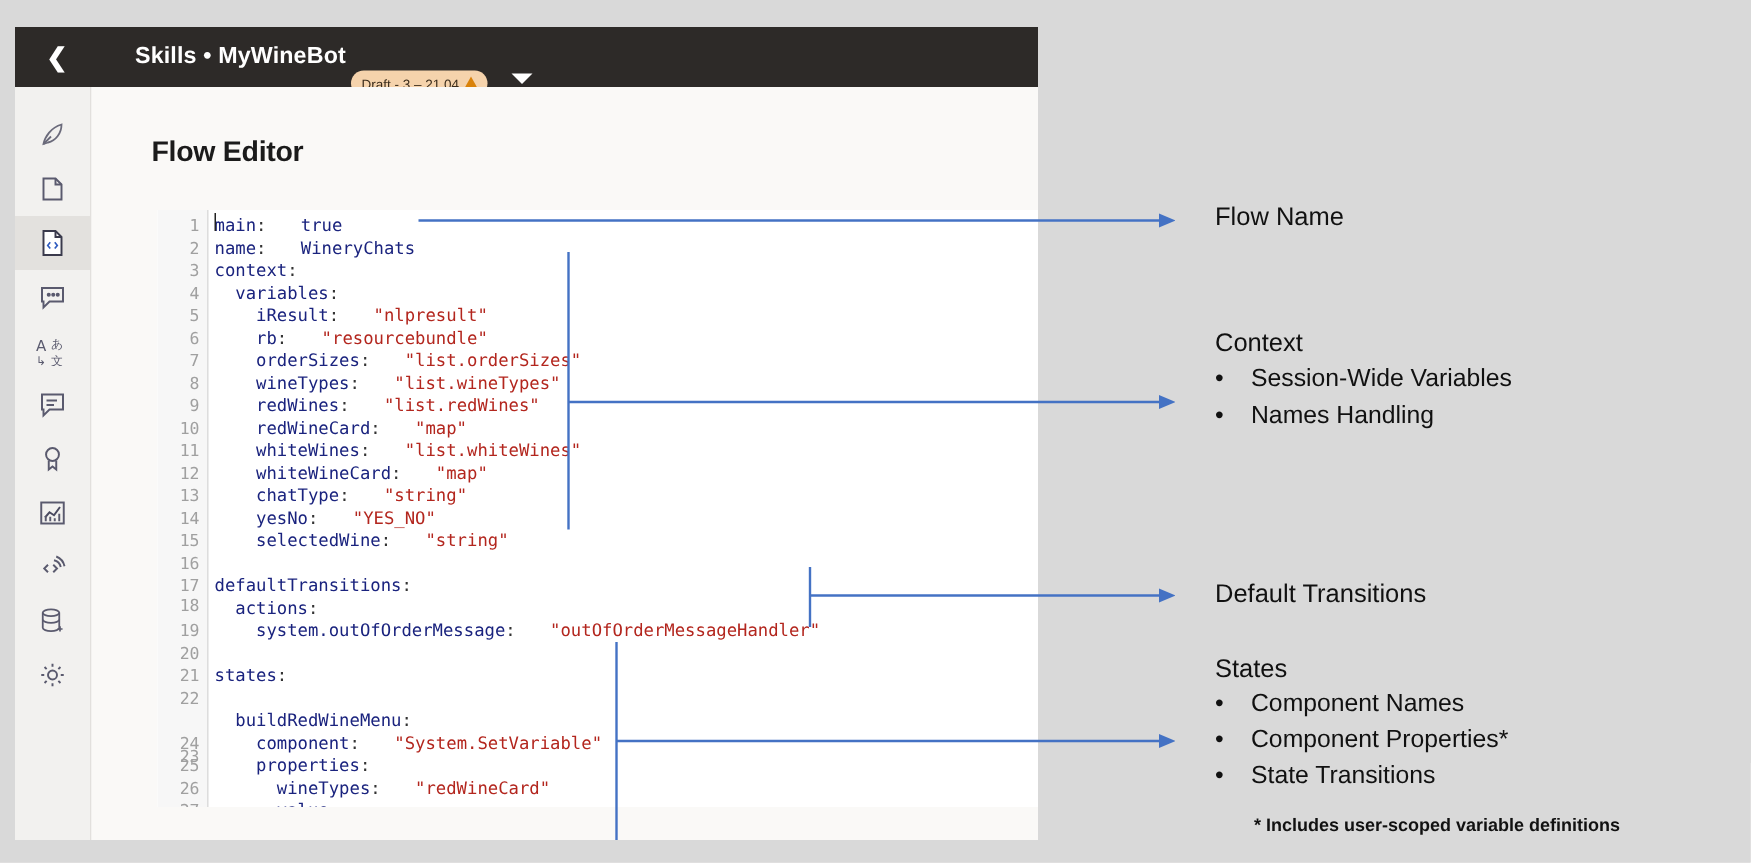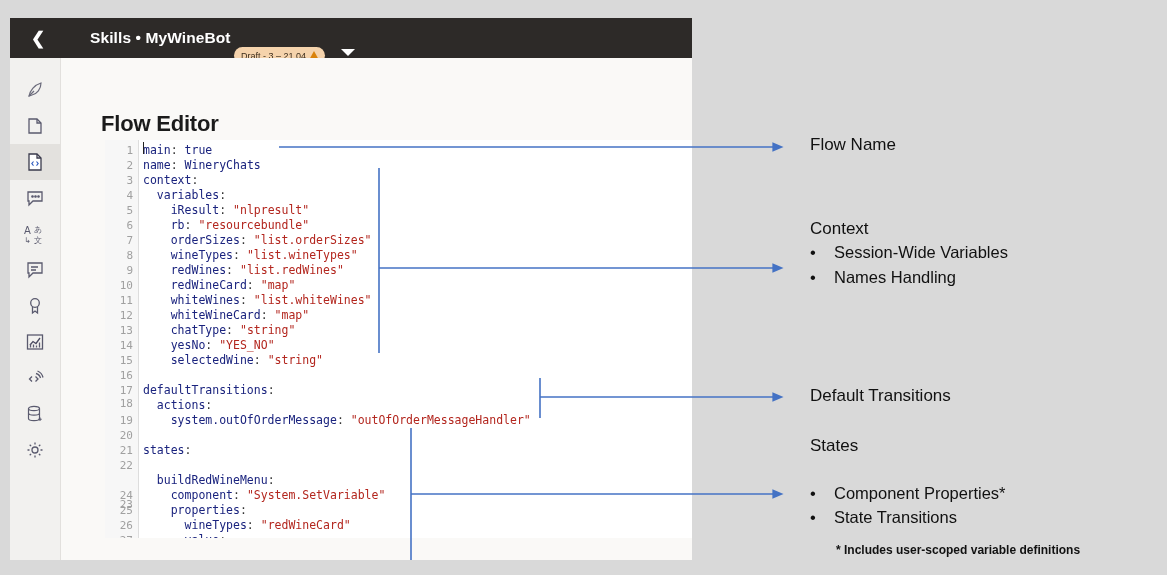--- a/index.html
+++ b/index.html
@@ -102,25 +102,24 @@
   
   .content-area {
     position: absolute;
     left: 51px; top: 40px;
     width: 631px; height: 502px;
     background: #faf9f7;
   }
   .page-title {
     position: absolute;
     left: 40px; top: 33px;
-    font-size: 22px;
+    font-size: 19px;
     font-weight: bold;
     color: #1b1b1b;
     letter-spacing: -0.2px;
-    margin-top: 20px;
   }
 
   
   .editor {
     position: absolute;
     left: 44px; top: 82px;
     width: 587px; height: 398px;
     background: #ffffff;
     overflow: hidden;
     font-family: "DejaVu Sans Mono", monospace;
@@ -147,21 +146,21 @@
     left: 34px; top: 0;
     width: 553px; height: 398px;
   }
   .cl {
     position: absolute;
     left: 4px;
     white-space: pre;
     color: #1a1a8c;
   }
   .k  { color: #1a237e; }
-  .v  { color: #b3261e; }
+  .v  { color: #b3261e; margin-left: 16px; }
   .p  { color: #333333; }
   .caret-bar {
     position: absolute;
     left: 4px; top: 2px;
     width: 1px; height: 12px;
     background: #222222;
   }
 
   
   .overlay {
@@ -425,20 +424,23 @@
   <div class="ann ann-bullet" style="left:810px; top:243px;">
     <span class="dot">•</span><span>Session-Wide Variables</span>
   </div>
   <div class="ann ann-bullet" style="left:810px; top:268px;">
     <span class="dot">•</span><span>Names Handling</span>
   </div>
 
   <div class="ann ann-head" style="left:810px; top:386px;">Default Transitions</div>
 
   <div class="ann ann-head" style="left:810px; top:436px;">States</div>
+  <div class="ann ann-bullet" style="left:810px; top:460px;">
+    <span class="dot">•</span><span>Component Names</span>
+  </div>
   <div class="ann ann-bullet" style="left:810px; top:484px;">
     <span class="dot">•</span><span>Component Properties*</span>
   </div>
   <div class="ann ann-bullet" style="left:810px; top:508px;">
     <span class="dot">•</span><span>State Transitions</span>
   </div>
   <div class="ann ann-note" style="left:836px; top:543px;">* Includes user-scoped variable definitions</div>
 
 </div>
 

